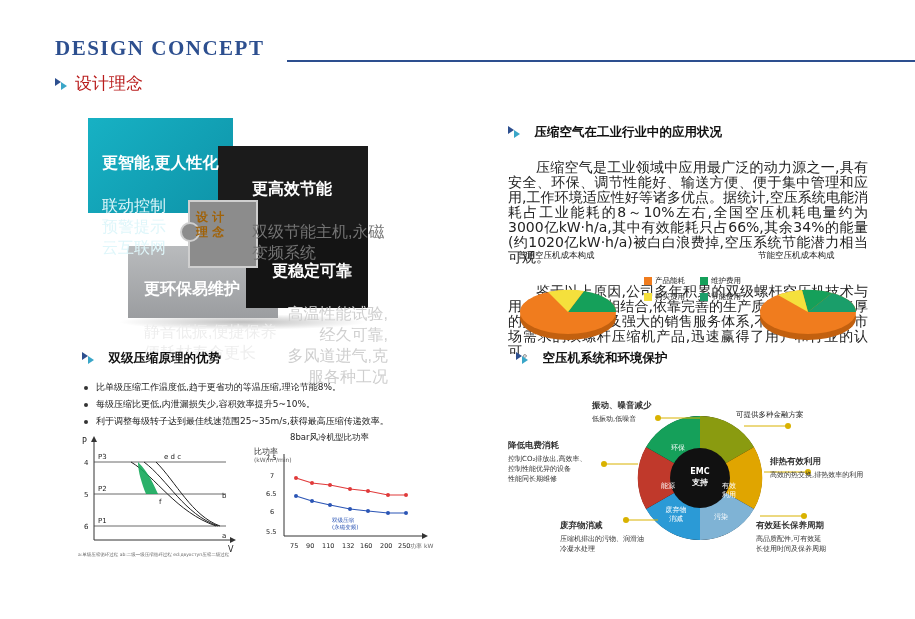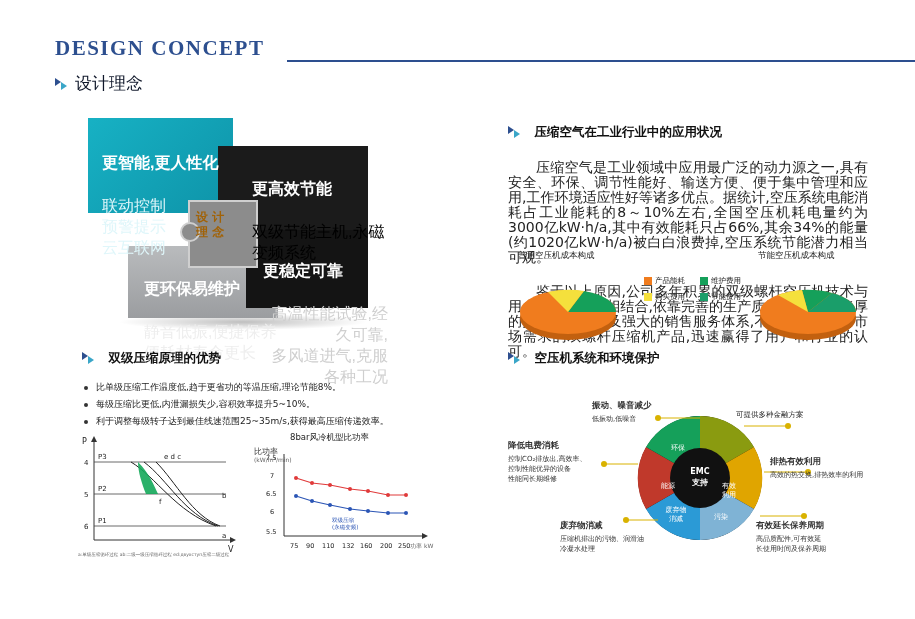--- a/index.html
+++ b/index.html
@@ -15,21 +15,21 @@
   .header-title{
     font-family:"Liberation Serif", serif;
     font-size:21px;letter-spacing:1.5px;color:#2d4f8f;font-weight:bold;
     display:inline-block;
   }
   .header-rule{
     position:absolute;left:232px;top:24px;width:628px;height:0;
     border-top:2px solid #2d4f8f;
   }
   .header-sub{
-    position:absolute;left:20px;top:36px;font-size:17px;color:#0f172a;
+    position:absolute;left:20px;top:36px;font-size:17px;color:#b91c1c;
     font-family:"DejaVu Sans", sans-serif;
   }
   .sub-mark{position:absolute;left:0px;top:38px;width:14px;height:14px;}
 
   
   .mark{display:inline-block;width:16px;height:12px;position:relative;vertical-align:middle;margin-right:6px;}
   .mark i{position:absolute;width:0;height:0;border-left:6px solid #3aa6c8;border-top:4px solid transparent;border-bottom:4px solid transparent;}
   .mark i.a{left:0;top:0;border-left-color:#2d4f8f;}
   .mark i.b{left:6px;top:4px;border-left-color:#3aa6c8;}
 
@@ -41,22 +41,22 @@
   .pz-teal{left:0;top:0;width:145px;height:95px;background:linear-gradient(135deg,#17b1c4,#0e93a8);}
   .pz-dark{left:130px;top:28px;width:150px;height:112px;background:#1b1b1b;}
   .pz-grey{left:100px;top:82px;width:70px;height:68px;background:#8c8c8c;border:2px solid #cfcfcf;}
   .pz-black2{left:158px;top:112px;width:122px;height:78px;background:#141414;}
   .pz-light{left:40px;top:128px;width:150px;height:72px;background:linear-gradient(180deg,#b9bbbd,#9b9da0);}
   .pz-shadow{left:30px;top:196px;width:250px;height:16px;background:radial-gradient(ellipse at center,rgba(0,0,0,.25),rgba(0,0,0,0) 70%);}
   .knob{position:absolute;border-radius:50%;}
   .t-teal{position:absolute;left:14px;top:14px;color:#fff;}
   .t-teal p{color:#dff6fa;}
   .t-dark{position:absolute;left:164px;top:40px;color:#fff;}
-  .t-dark p{color:#000000;}
-  .t-black2{position:absolute;left:175px;top:122px;color:#fff;}
+  .t-dark p{color:#737373;}
+  .t-black2{position:absolute;left:184px;top:122px;color:#fff;}
   .t-black2 p{color:#cfcfcf;text-align:right;}
   .t-light{position:absolute;left:56px;top:140px;color:#fff;}
   .t-light p{color:#eeeeee;}
   .center-label{position:absolute;left:108px;top:92px;width:60px;color:#a16207;font-size:12px;line-height:15px;font-weight:bold;font-family:"DejaVu Sans", sans-serif;}
 
   
   .adv{position:absolute;left:82px;top:348px;width:345px;}
   .adv ul{margin:12px 0 0 0;padding:0;list-style:none;}
   .adv li{position:relative;padding-left:14px;font-size:9px;line-height:17px;color:#222;font-family:"DejaVu Sans", sans-serif;}
   .adv li:before{content:"";position:absolute;left:2px;top:7px;width:4px;height:4px;border-radius:50%;background:#333;}
@@ -77,21 +77,21 @@
   
   .pies{position:absolute;left:508px;top:250px;width:370px;height:105px;}
   .pie-cap{position:absolute;font-size:8.5px;color:#222;font-family:"DejaVu Sans", sans-serif;}
   .legend{position:absolute;left:136px;top:26px;width:110px;font-size:7.5px;font-family:"DejaVu Sans", sans-serif;color:#222;}
   .legend .row{display:flex;gap:4px;margin-bottom:6px;}
   .legend .cell{display:flex;align-items:center;gap:3px;width:52px;}
   .sw{width:8px;height:8px;display:inline-block;}
 
   
   .emc{position:absolute;left:508px;top:348px;width:380px;height:250px;}
-  .emc-title{position:absolute;left:0;top:0;text-align:center;}
+  .emc-title{position:absolute;left:8px;top:0;text-align:center;}
   .note{position:absolute;font-family:"DejaVu Sans", sans-serif;}
   .note h5{margin:0;font-size:8.5px;font-weight:bold;}
   .note p{margin:2px 0 0 0;font-size:7px;line-height:10px;color:#333;}
 </style>
 </head>
 <body>
 
 <div class="page">
 
   <div class="header">

